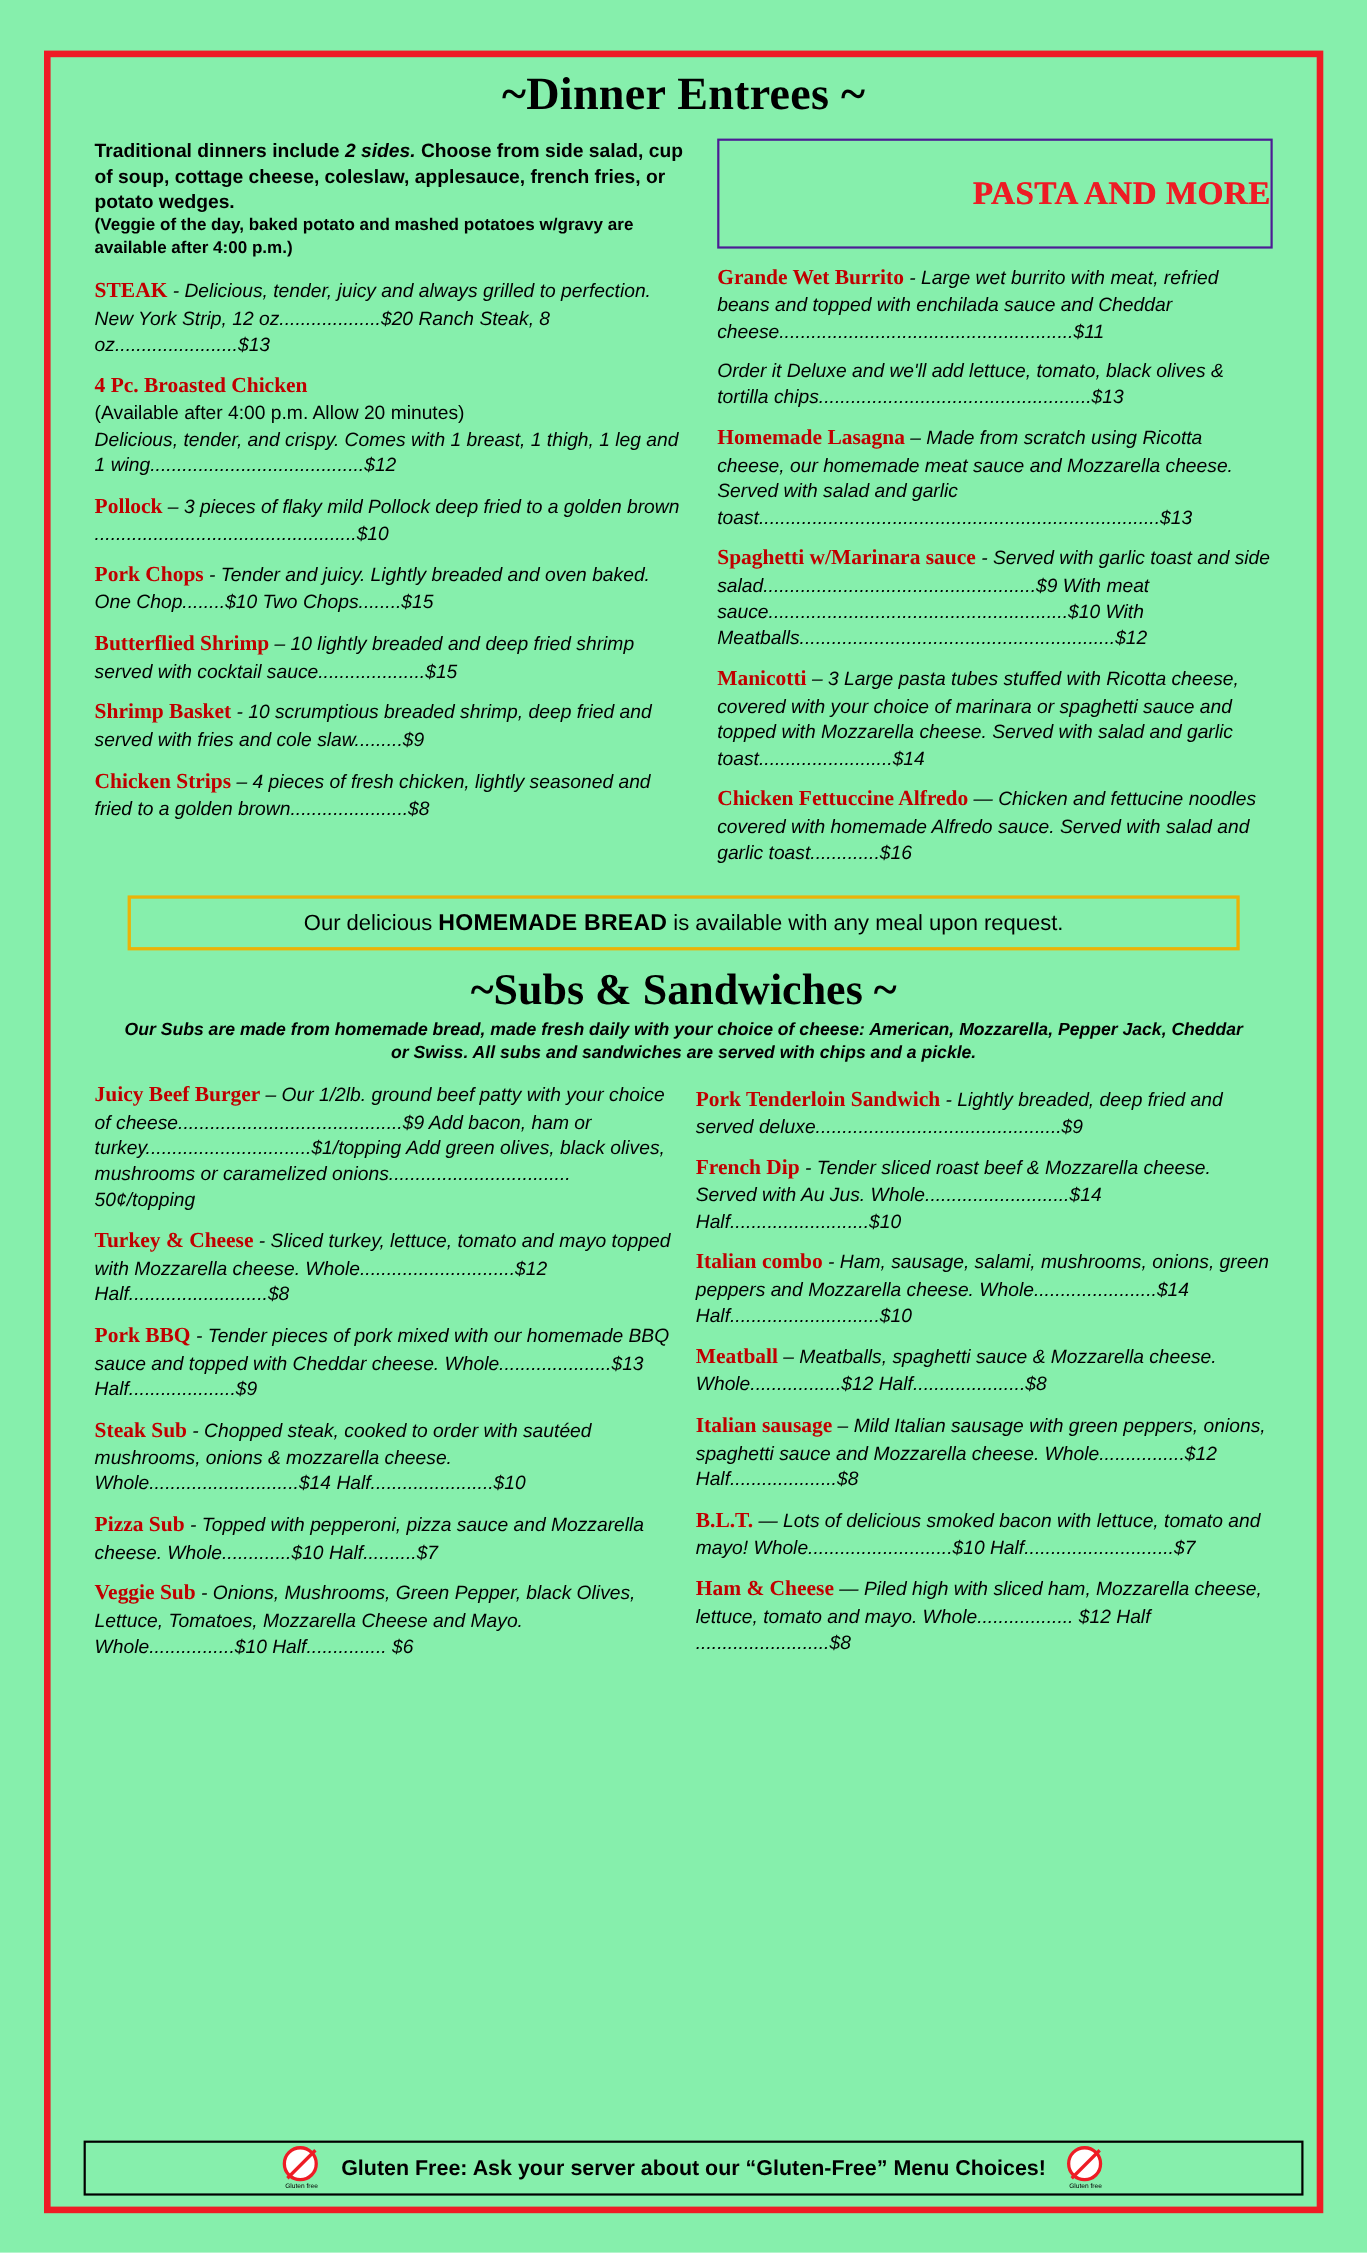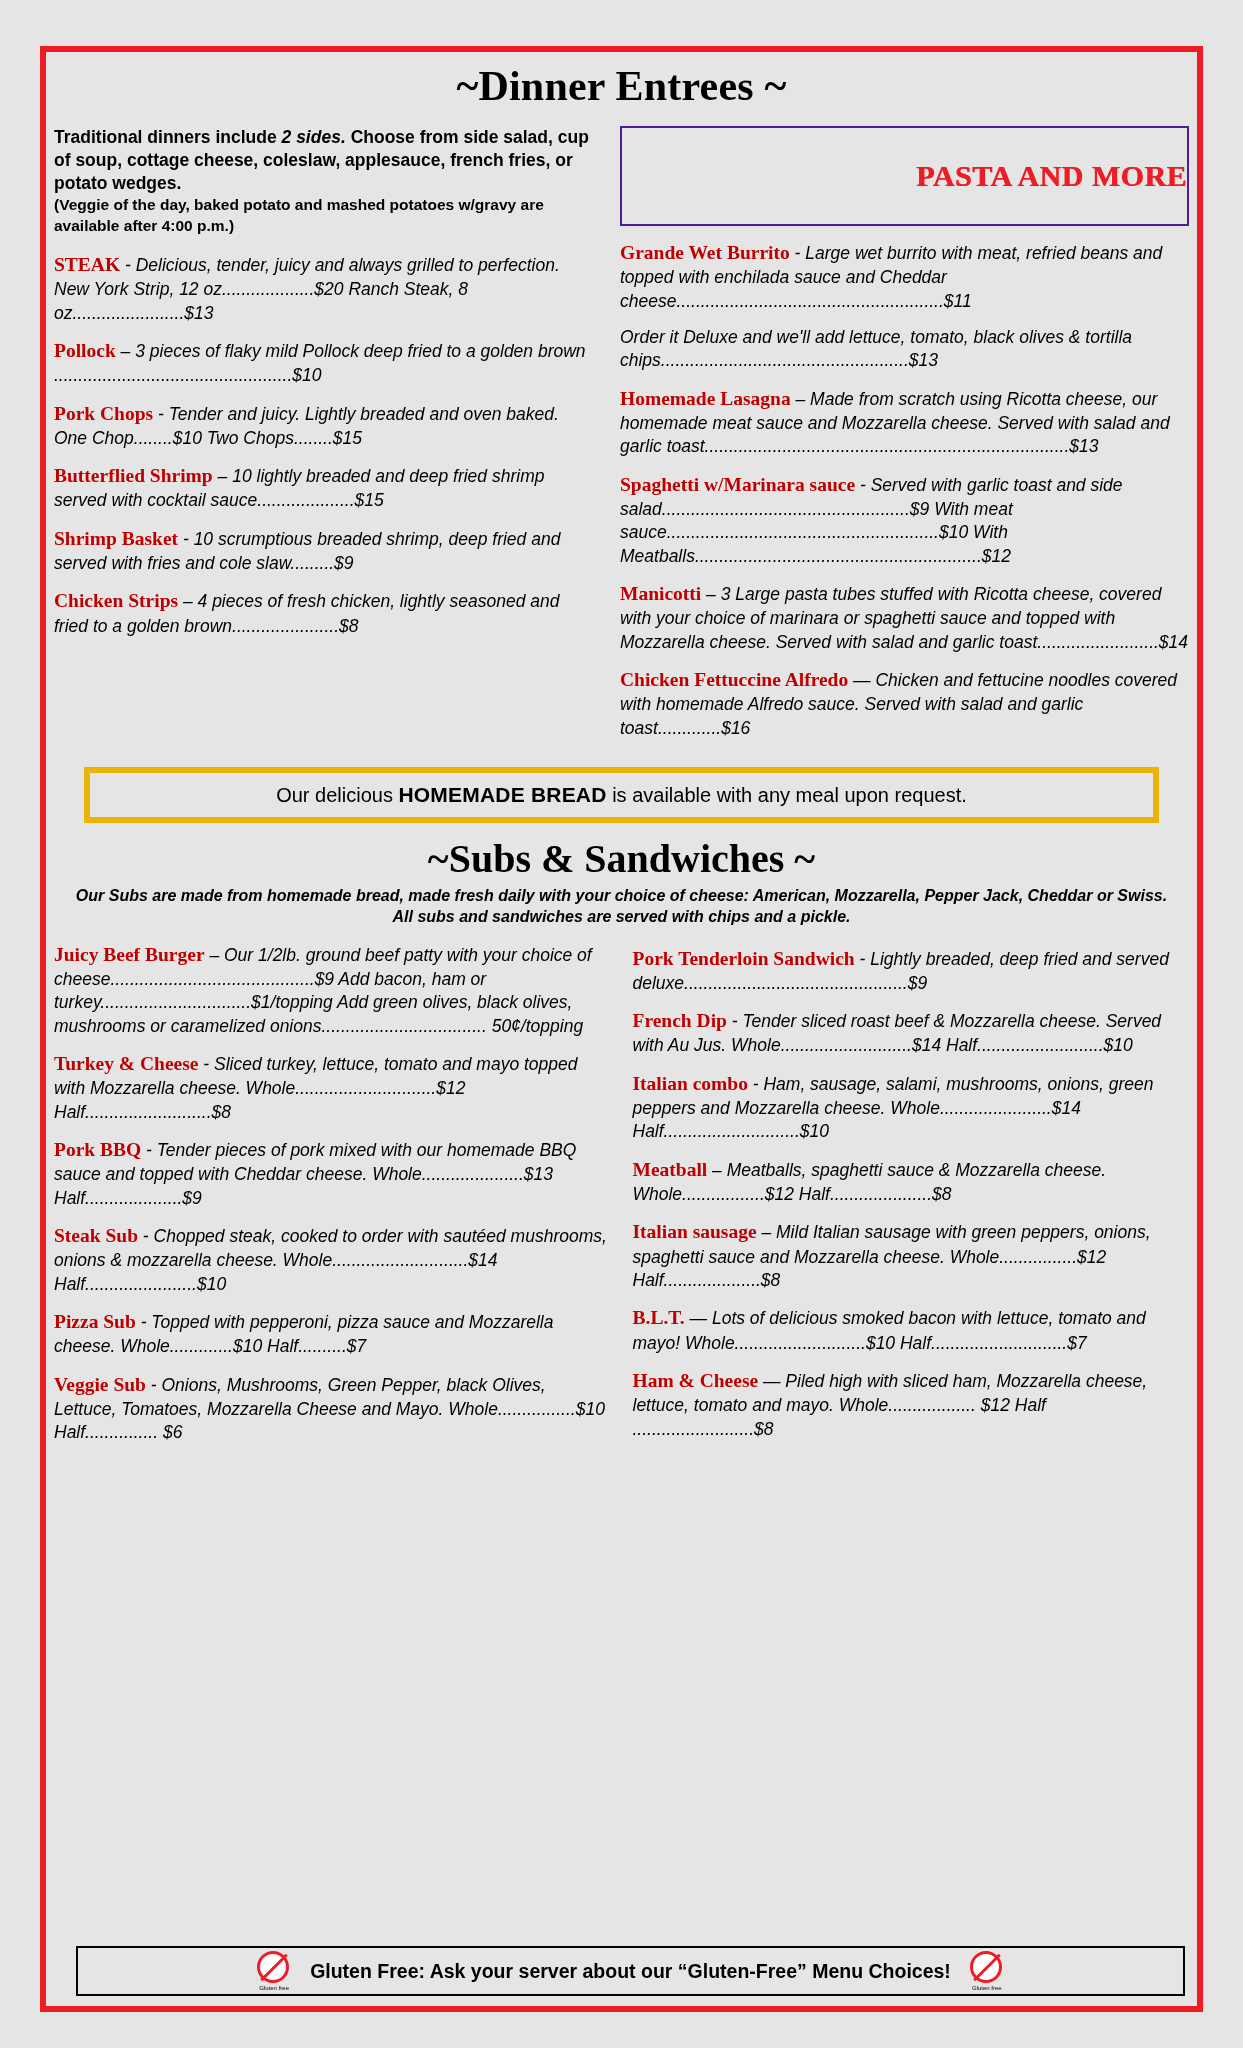--- a/index.html
+++ b/index.html
@@ -11,22 +11,22 @@
     width: 1243px;
     height: 2048px;
     font-family: "Liberation Sans", sans-serif;
     color: #000;
   }
   .page {
     position: relative;
     width: 1243px;
     height: 2048px;
     box-sizing: border-box;
-    padding: 40px 20px;
-    background: #e5e5e5;
+    padding: 40px 52px;
+    background: #86efac;
   }
   .border-frame {
     position: absolute;
     left: 40px;
     top: 46px;
     right: 40px;
     bottom: 36px;
     border: 6px solid #ee1c25;
     box-sizing: border-box;
   }
@@ -95,21 +95,21 @@
     font-family: "Liberation Serif", serif;
     font-style: normal;
     font-weight: bold;
     font-size: 19.5px;
   }
   .item .plain {
     font-style: normal;
   }
 
   .bread-box {
-    border: 6px solid #eab308;
+    border: 3px solid #eab308;
     margin: 14px 30px 6px 30px;
     padding: 10px 0;
     text-align: center;
     font-family: "Liberation Sans", sans-serif;
     font-size: 20px;
   }
   .bread-box b { font-weight: bold; font-size: 21px; letter-spacing: 0.2px;}
 
   h2.subs-title {
     font-family: "Liberation Serif", serif;
@@ -205,20 +205,25 @@
 
         <div class="intro">
           <span>Traditional dinners include </span><span class="ital">2 sides.</span><span> Choose from side salad, cup of soup, cottage cheese, coleslaw, applesauce, french fries, or potato wedges.</span>
           <div class="sub">(Veggie of the day, baked potato and mashed potatoes w/gravy are available after 4:00 p.m.)</div>
         </div>
 
         <div class="item">
           <span class="nm">STEAK</span><span> - Delicious, tender, juicy and always grilled to perfection.       New York Strip, 12 oz...................$20                        Ranch Steak, 8 oz.......................$13</span>
         </div>
 
+        <div class="item">
+          <span class="nm">4 Pc. Broasted Chicken</span>
+          <div class="plain">(Available after 4:00 p.m.  Allow 20 minutes)</div>
+          <span>Delicious, tender, and crispy. Comes with 1 breast, 1 thigh, 1 leg and 1 wing........................................$12</span>
+        </div>
 
         <div class="item">
           <span class="nm">Pollock</span><span> – 3 pieces of flaky mild Pollock deep fried to a golden brown .................................................$10</span>
         </div>
 
         <div class="item">
           <span class="nm">Pork Chops</span><span> - Tender and juicy. Lightly breaded and oven baked.  One Chop........$10     Two Chops........$15</span>
         </div>
 
         <div class="item">

